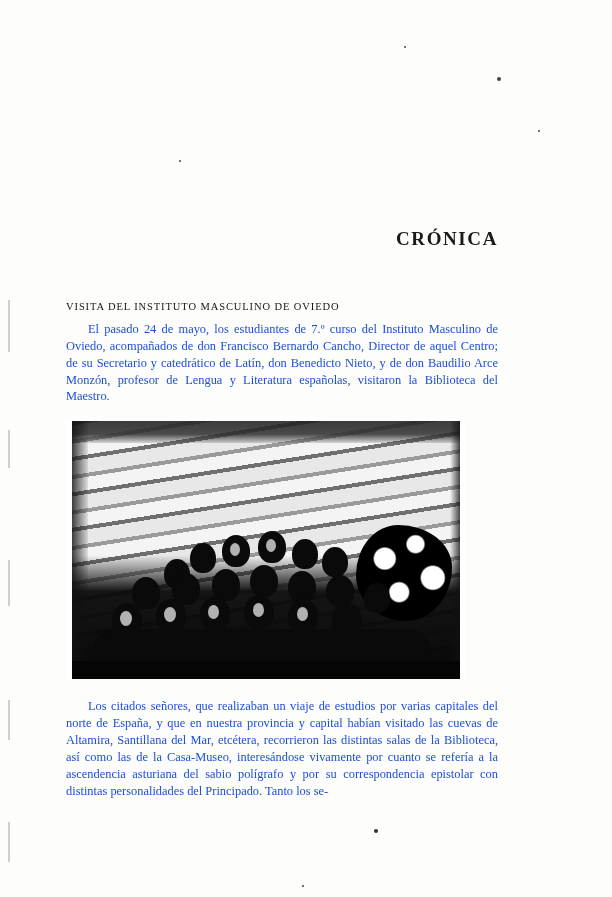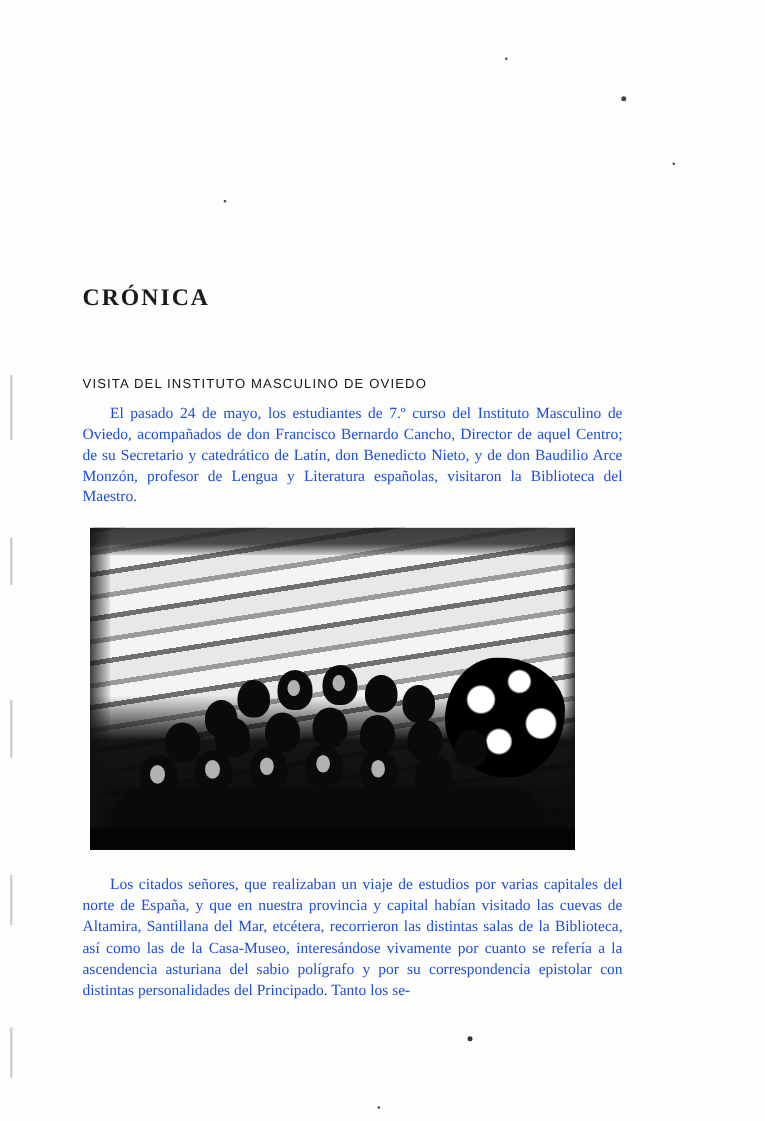--- a/index.html
+++ b/index.html
@@ -36,34 +36,34 @@
 
   .content {
     position: absolute;
     left: 66px;
     top: 0;
     width: 432px;
   }
 
   .doc-title {
     margin-top: 228px;
-    text-align: left;
+    text-align: right;
     font-size: 19px;
     letter-spacing: 1.6px;
     font-family: "Liberation Serif", serif;
     color: #1a1a1a;
   }
 
   .section-head {
     margin-top: 51px;
     font-size: 10.5px;
     letter-spacing: 0.9px;
     font-variant: small-caps;
     text-transform: uppercase;
-    font-family: Liberation Sans, sans-serif;
+    font-family: Liberation Serif, serif;
     color: #151515;
   }
 
   p.body-text {
     margin: 9px 0 0 0;
     font-size: 12.4px;
     line-height: 1.36;
     text-align: justify;
     text-indent: 22px;
     color: #1d4ed8;

